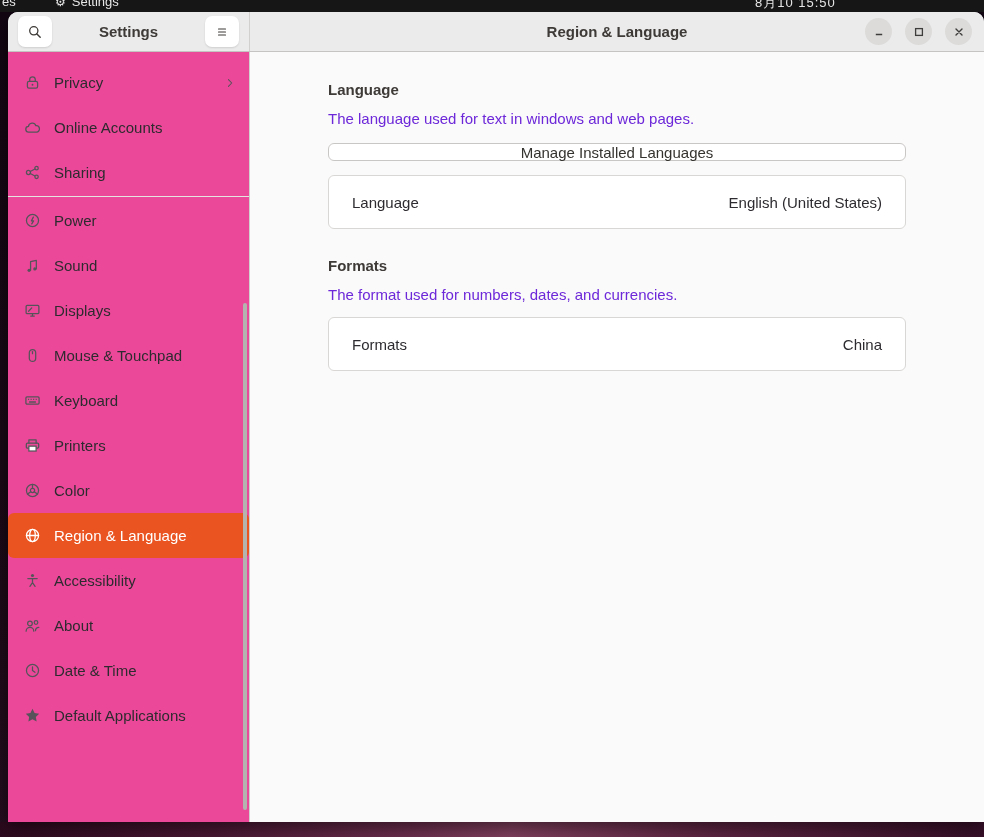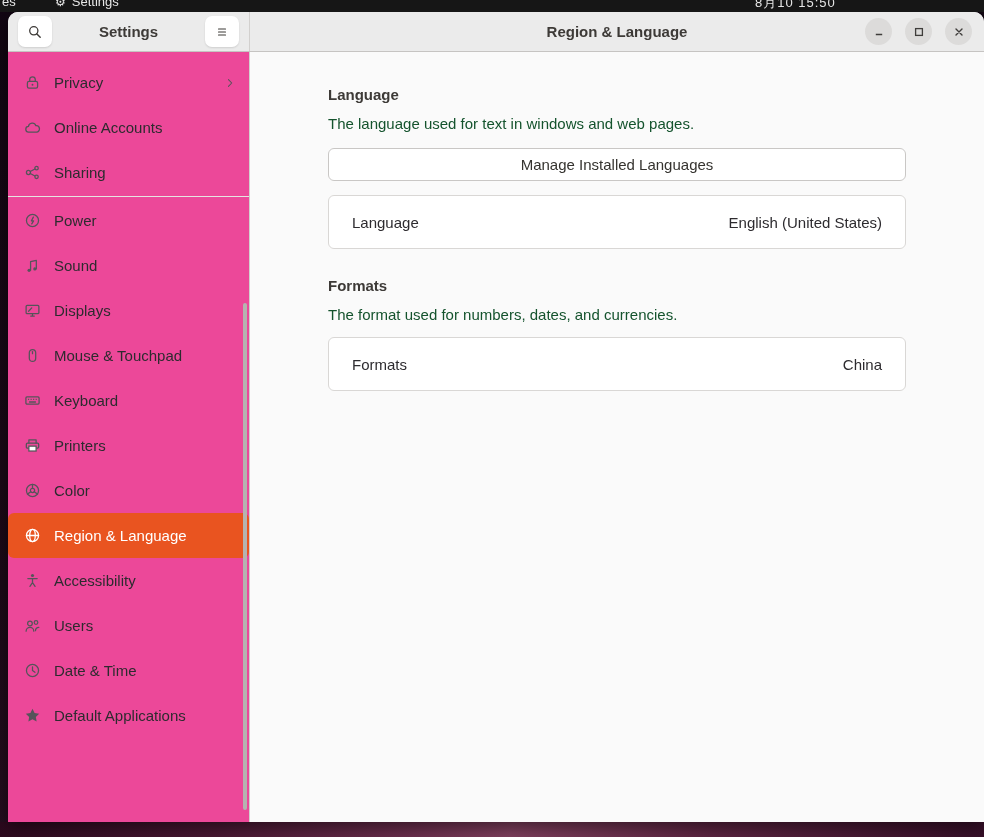--- a/index.html
+++ b/index.html
@@ -66,25 +66,25 @@
   .srow .sicon svg { width:17px; height:17px; }
   .srow.selected { background:var(--accent,#e95420); color:#ffffff; border-radius:6px; }
   .srow.selected .sicon { color:#ffffff; }
   .srow .chev { margin-left:auto; color:#56545a; display:flex; }
   .sep { height:1px; background:#e6e4e1; margin:1px 0; }
   .scroll-thumb { position:absolute; right:2px; top:251px; width:4px; height:507px;
     background:#b5b3b0; border-radius:2px; }
 
   
   .content { flex:1; background:#fafafa; overflow:hidden; }
-  .page { width:578px; margin:12px auto; padding-top:22px; }
+  .page { width:578px; margin:0 auto; padding-top:29px; }
   .sect-title { font-size:15px; font-weight:bold; color:#3d3a37; }
-  .sect-desc { font-size:15px; color:#14532d; margin-top:12px; }
+  .sect-desc { font-size:15px; color:#6d28d9; margin-top:12px; }
   .wide-btn {
-    display:block; width:100%; height:33px; margin-top:16px;
+    display:block; width:100%; height:18px; margin-top:16px;
     background:#ffffff; border:1px solid #c9c7c5; border-radius:6px;
     font-family:inherit; font-size:15px; color:#35332f; cursor:pointer;
   }
   .list-row {
     margin-top:14px; height:54px; background:#ffffff;
     border:1px solid #d9d7d5; border-radius:6px;
     display:flex; align-items:center; justify-content:space-between;
     padding:0 23px; font-size:15px; color:#2d2b2f; cursor:pointer;
   }
   .sect-gap { margin-top:28px; }
@@ -284,21 +284,21 @@
           </div>
           <div class="srow">
             <span class="sicon">
               <svg viewBox="0 0 16 16">
                 <circle cx="5.6" cy="6.1" r="2.2" fill="none" stroke="currentColor" stroke-width="1.2" stroke-linecap="round" stroke-linejoin="round"></circle>
                 <path d="M2 13.3 a3.6 3.6 0 0 1 7.2 0" fill="none" stroke="currentColor" stroke-width="1.2" stroke-linecap="round" stroke-linejoin="round"></path>
                 <circle cx="11.3" cy="5.2" r="1.7" fill="none" stroke="currentColor" stroke-width="1.2" stroke-linecap="round" stroke-linejoin="round"></circle>
                 <path d="M10.8 12.9 a3.1 3.1 0 0 1 3.2 -3.2" fill="none" stroke="currentColor" stroke-width="1.2" stroke-linecap="round" stroke-linejoin="round"></path>
               </svg>
             </span>
-            <span>Users</span>
+            <span>About</span>
           </div>
           <div class="srow">
             <span class="sicon">
               <svg viewBox="0 0 16 16">
                 <circle cx="8" cy="8" r="5.7" fill="none" stroke="currentColor" stroke-width="1.2" stroke-linecap="round" stroke-linejoin="round"></circle>
                 <path d="M8 4.7 V8 l2.3 1.7" fill="none" stroke="currentColor" stroke-width="1.2" stroke-linecap="round" stroke-linejoin="round"></path>
               </svg>
             </span>
             <span>Date &amp; Time</span>
           </div>

